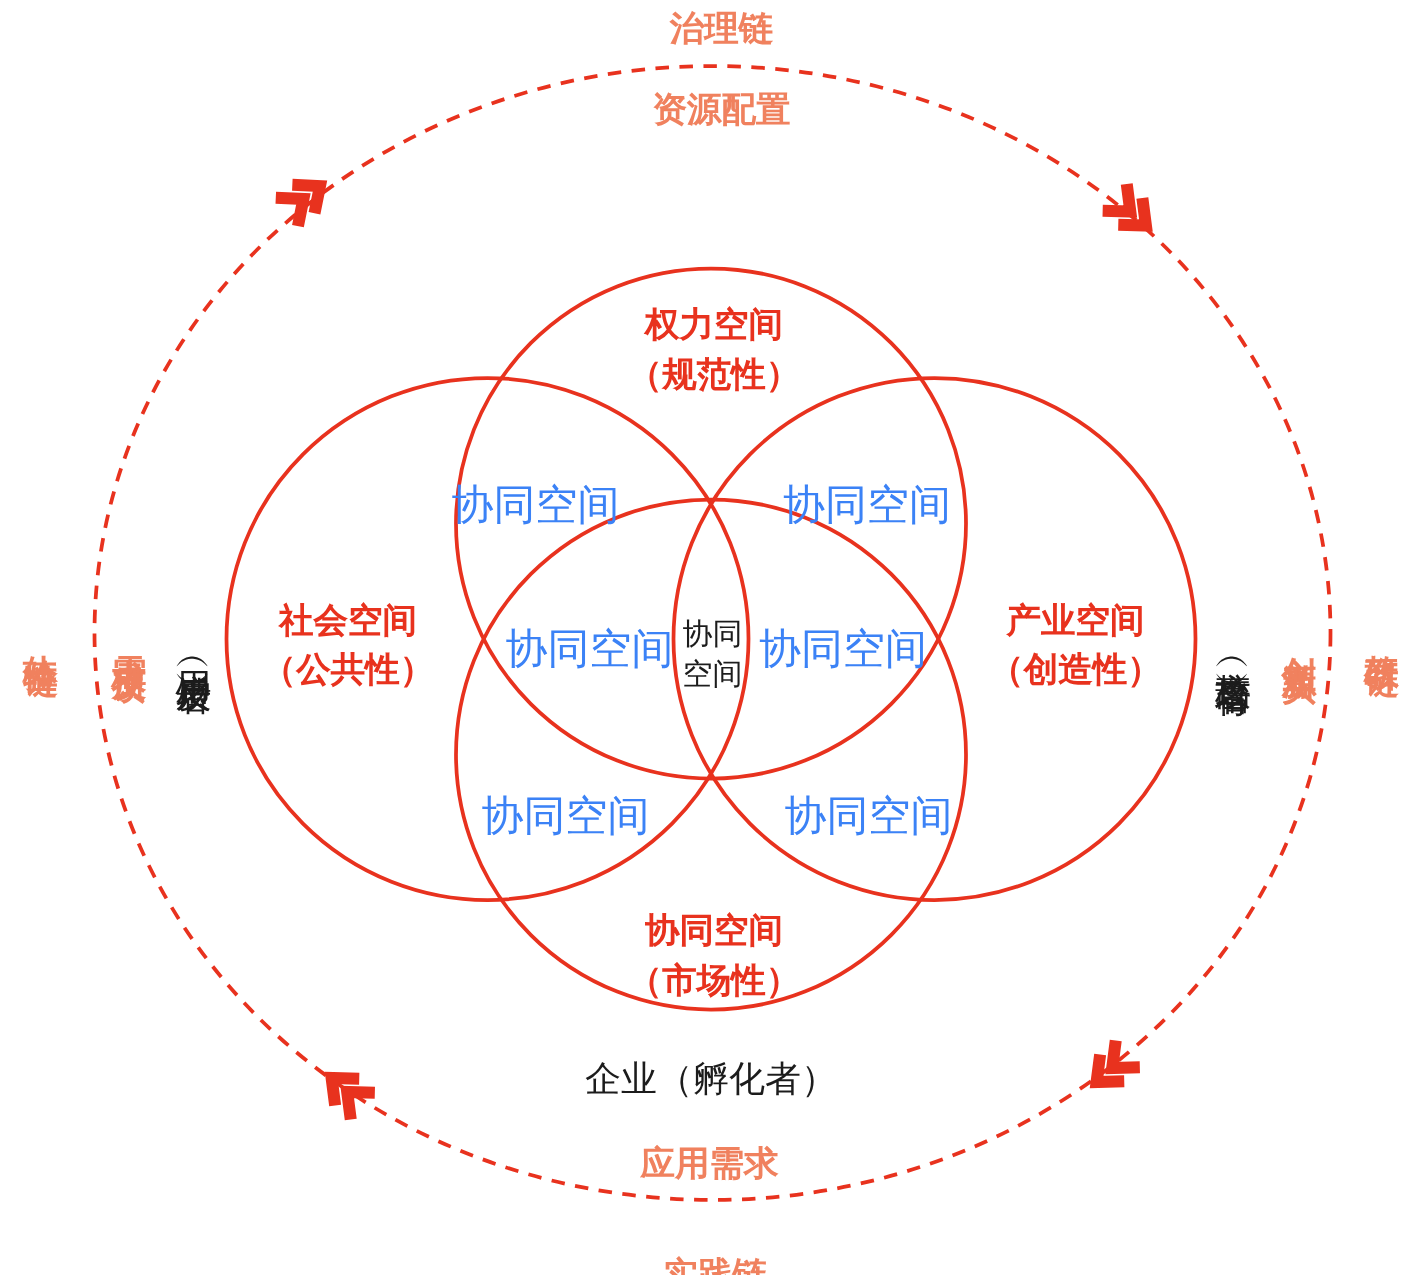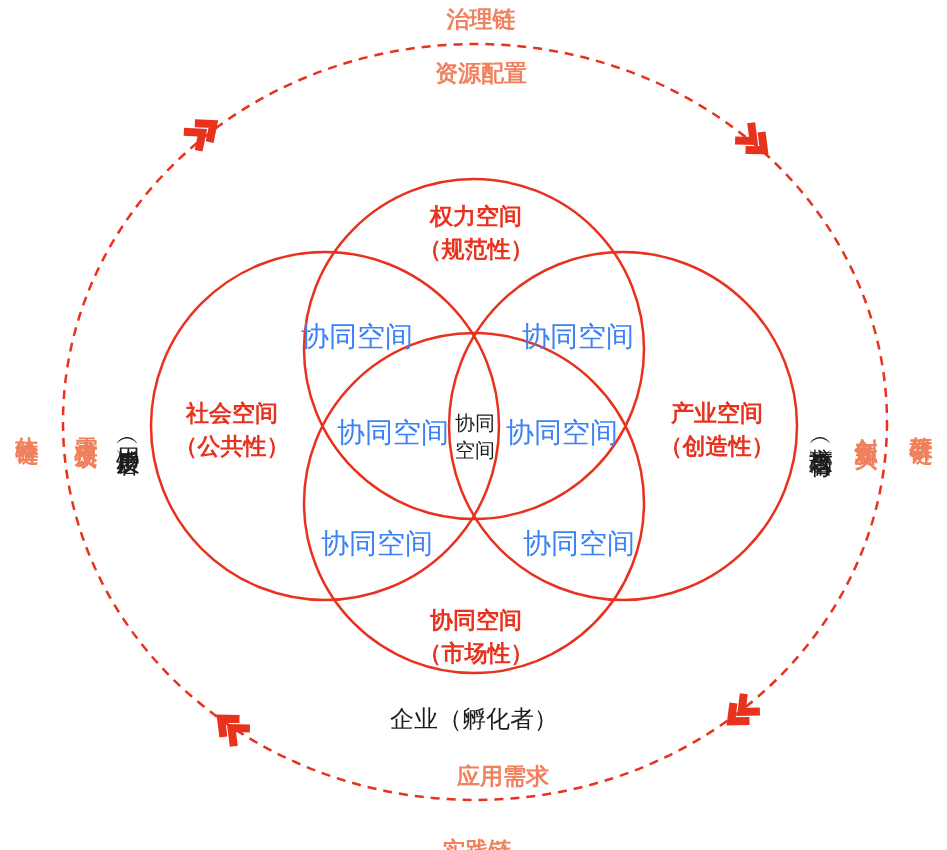--- a/index.html
+++ b/index.html
@@ -48,21 +48,21 @@
       <path d="M-20,-12 L-6,0 L-20,12" fill="none" stroke="#e8321e" stroke-width="8"></path>
     </g>
     <g transform="translate(227,724) rotate(222)">
       <path d="M-6,-12 L8,0 L-6,12" fill="none" stroke="#e8321e" stroke-width="8"></path>
       <path d="M-20,-12 L-6,0 L-20,12" fill="none" stroke="#e8321e" stroke-width="8"></path>
     </g>
   </svg>
 
   <div class="label salmon" style="left:481px; top:19px;">治理链</div>
   <div class="label salmon" style="left:481px; top:73px;">资源配置</div>
-  <div class="label salmon" style="left:503px; top:776px;">应用需求</div>
+  <div class="label salmon" style="left:473px; top:776px;">应用需求</div>
   <div class="label salmon" style="left:477px; top:850px;">实践链</div>
 
   <div class="label salmon vert" style="left:27px; top:423px;">体验链</div>
   <div class="label salmon vert" style="left:86px; top:425px;">需求反馈</div>
   <div class="label salmon vert" style="left:866px; top:425px;">创新源头</div>
   <div class="label salmon vert" style="left:921px; top:423px;">教研链</div>
 
   <div class="label actor vert" style="left:128px; top:432px; letter-spacing:1px;">用户（反馈者）</div>
   <div class="label actor vert" style="left:821px; top:432px; letter-spacing:1px;">高校（培育者）</div>
   <div class="label actor" style="left:474px; top:719px;text-align:right;">企业（孵化者）</div>

